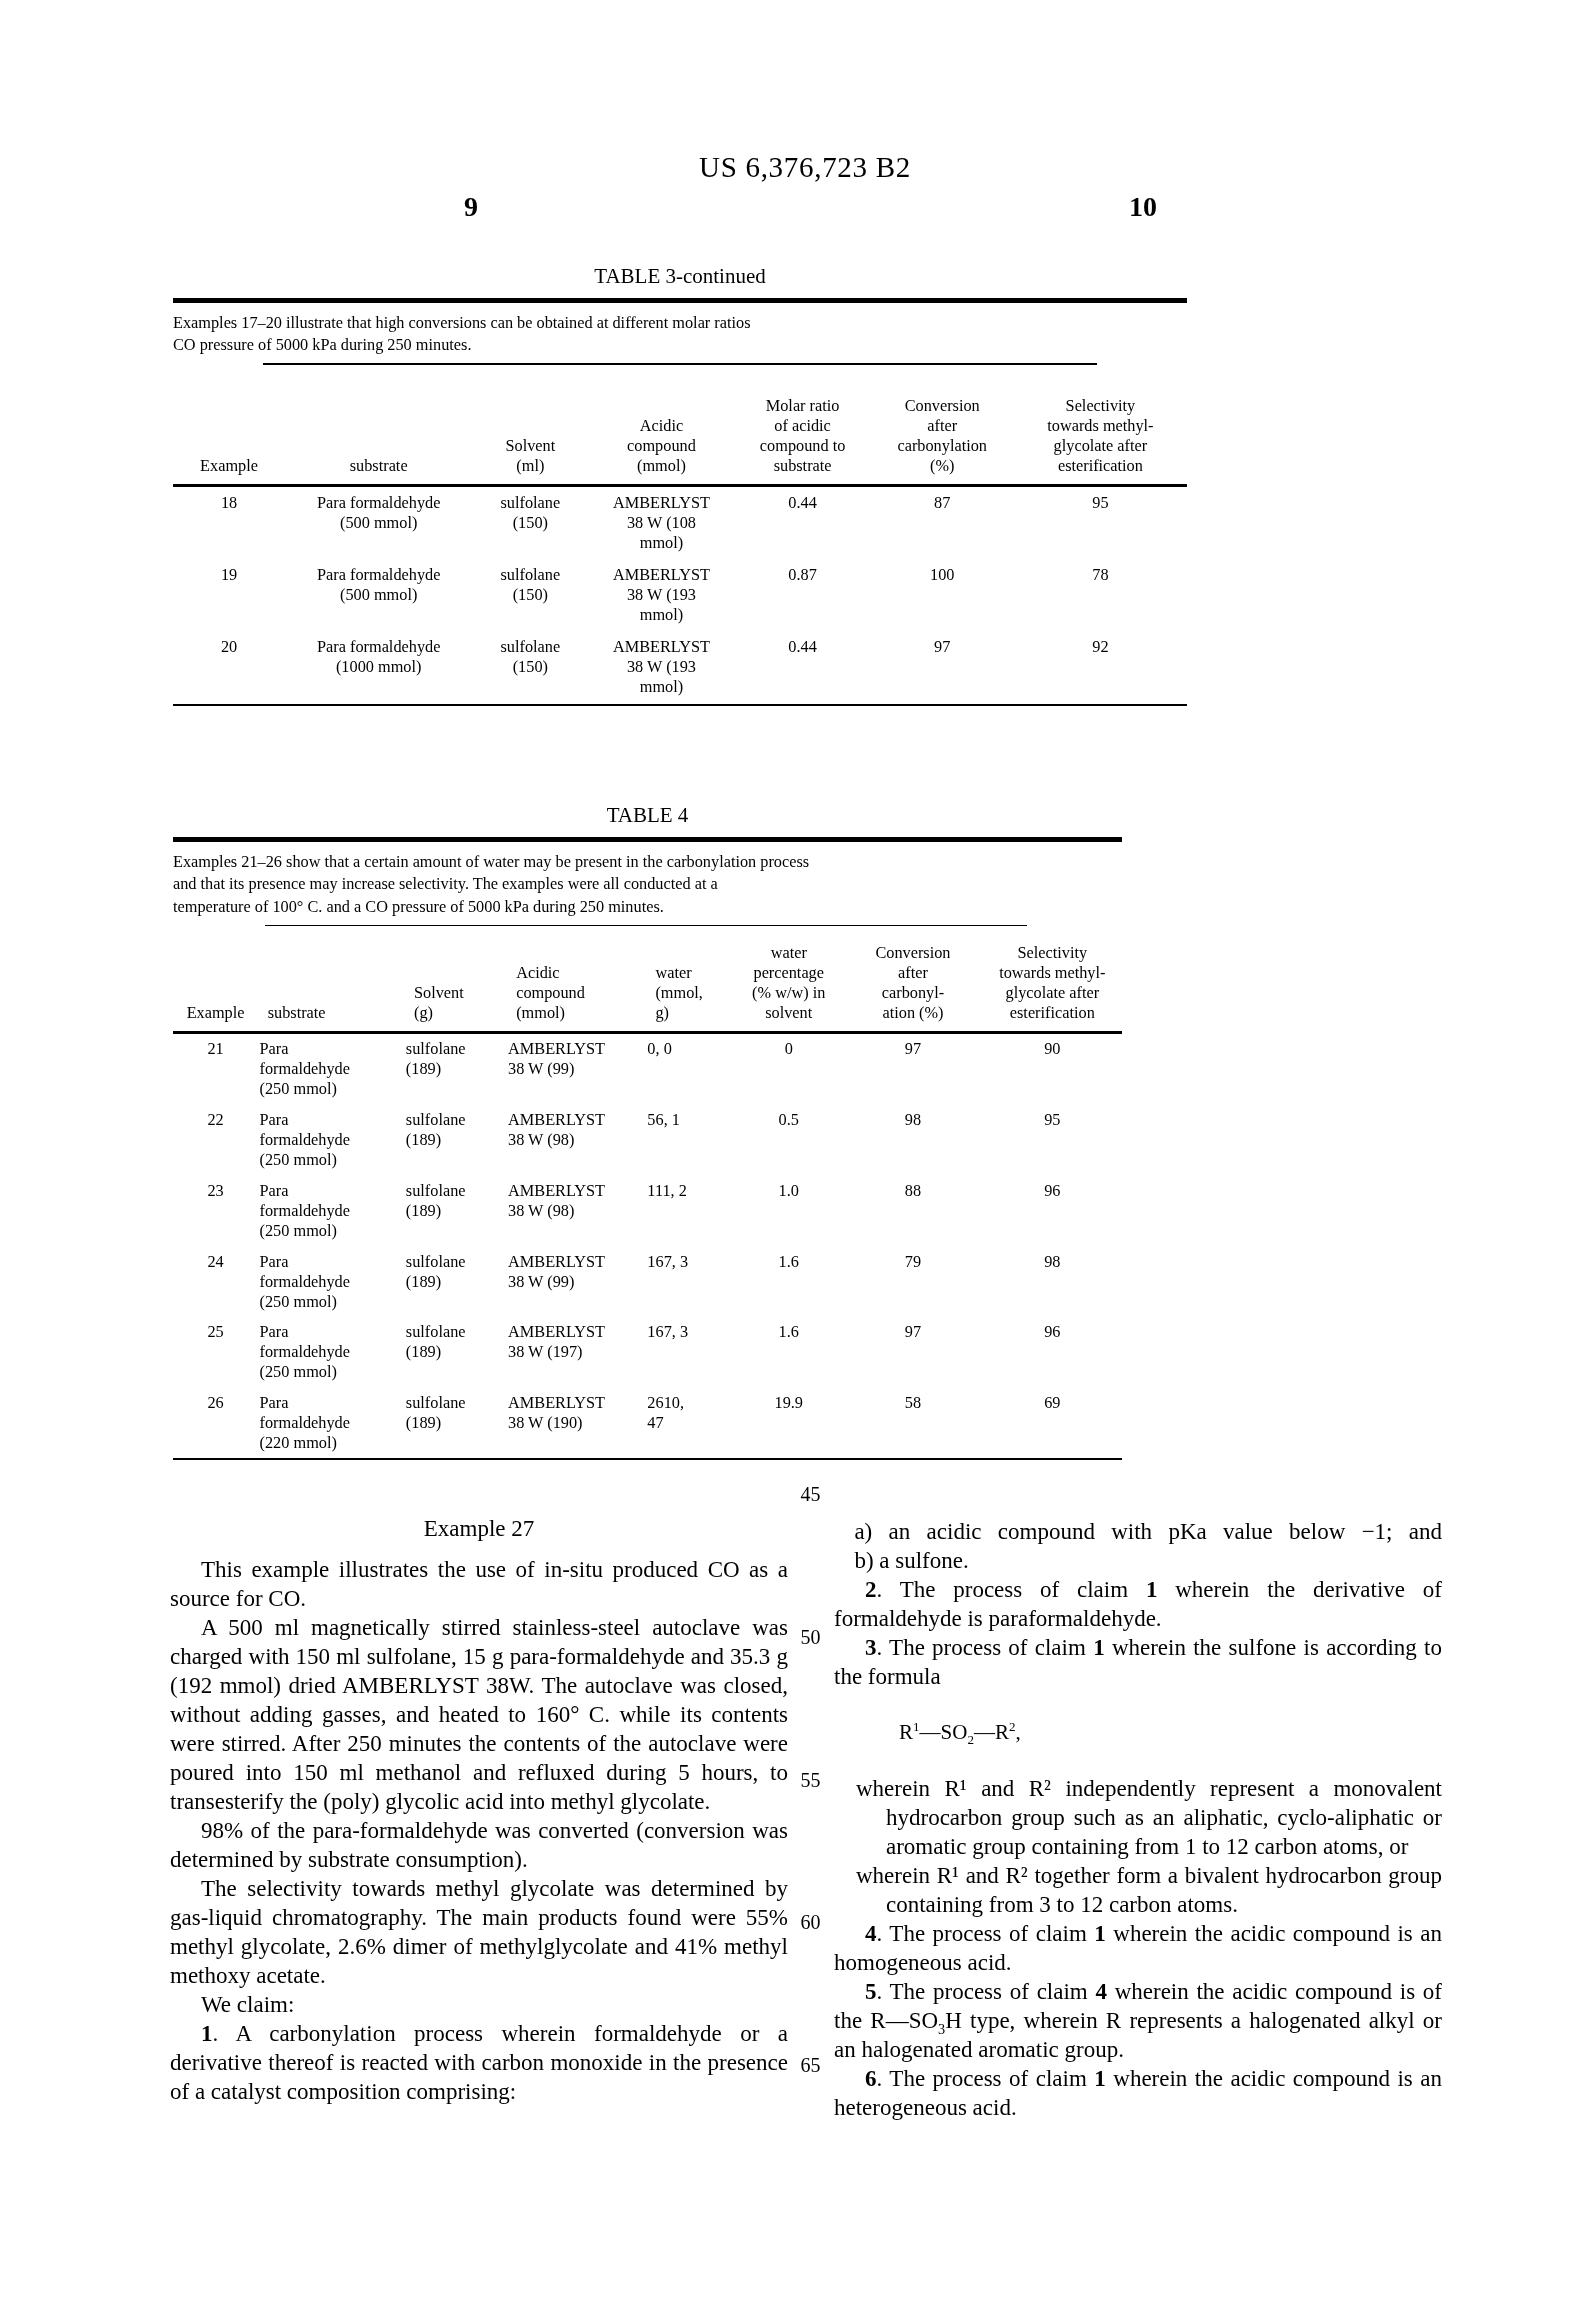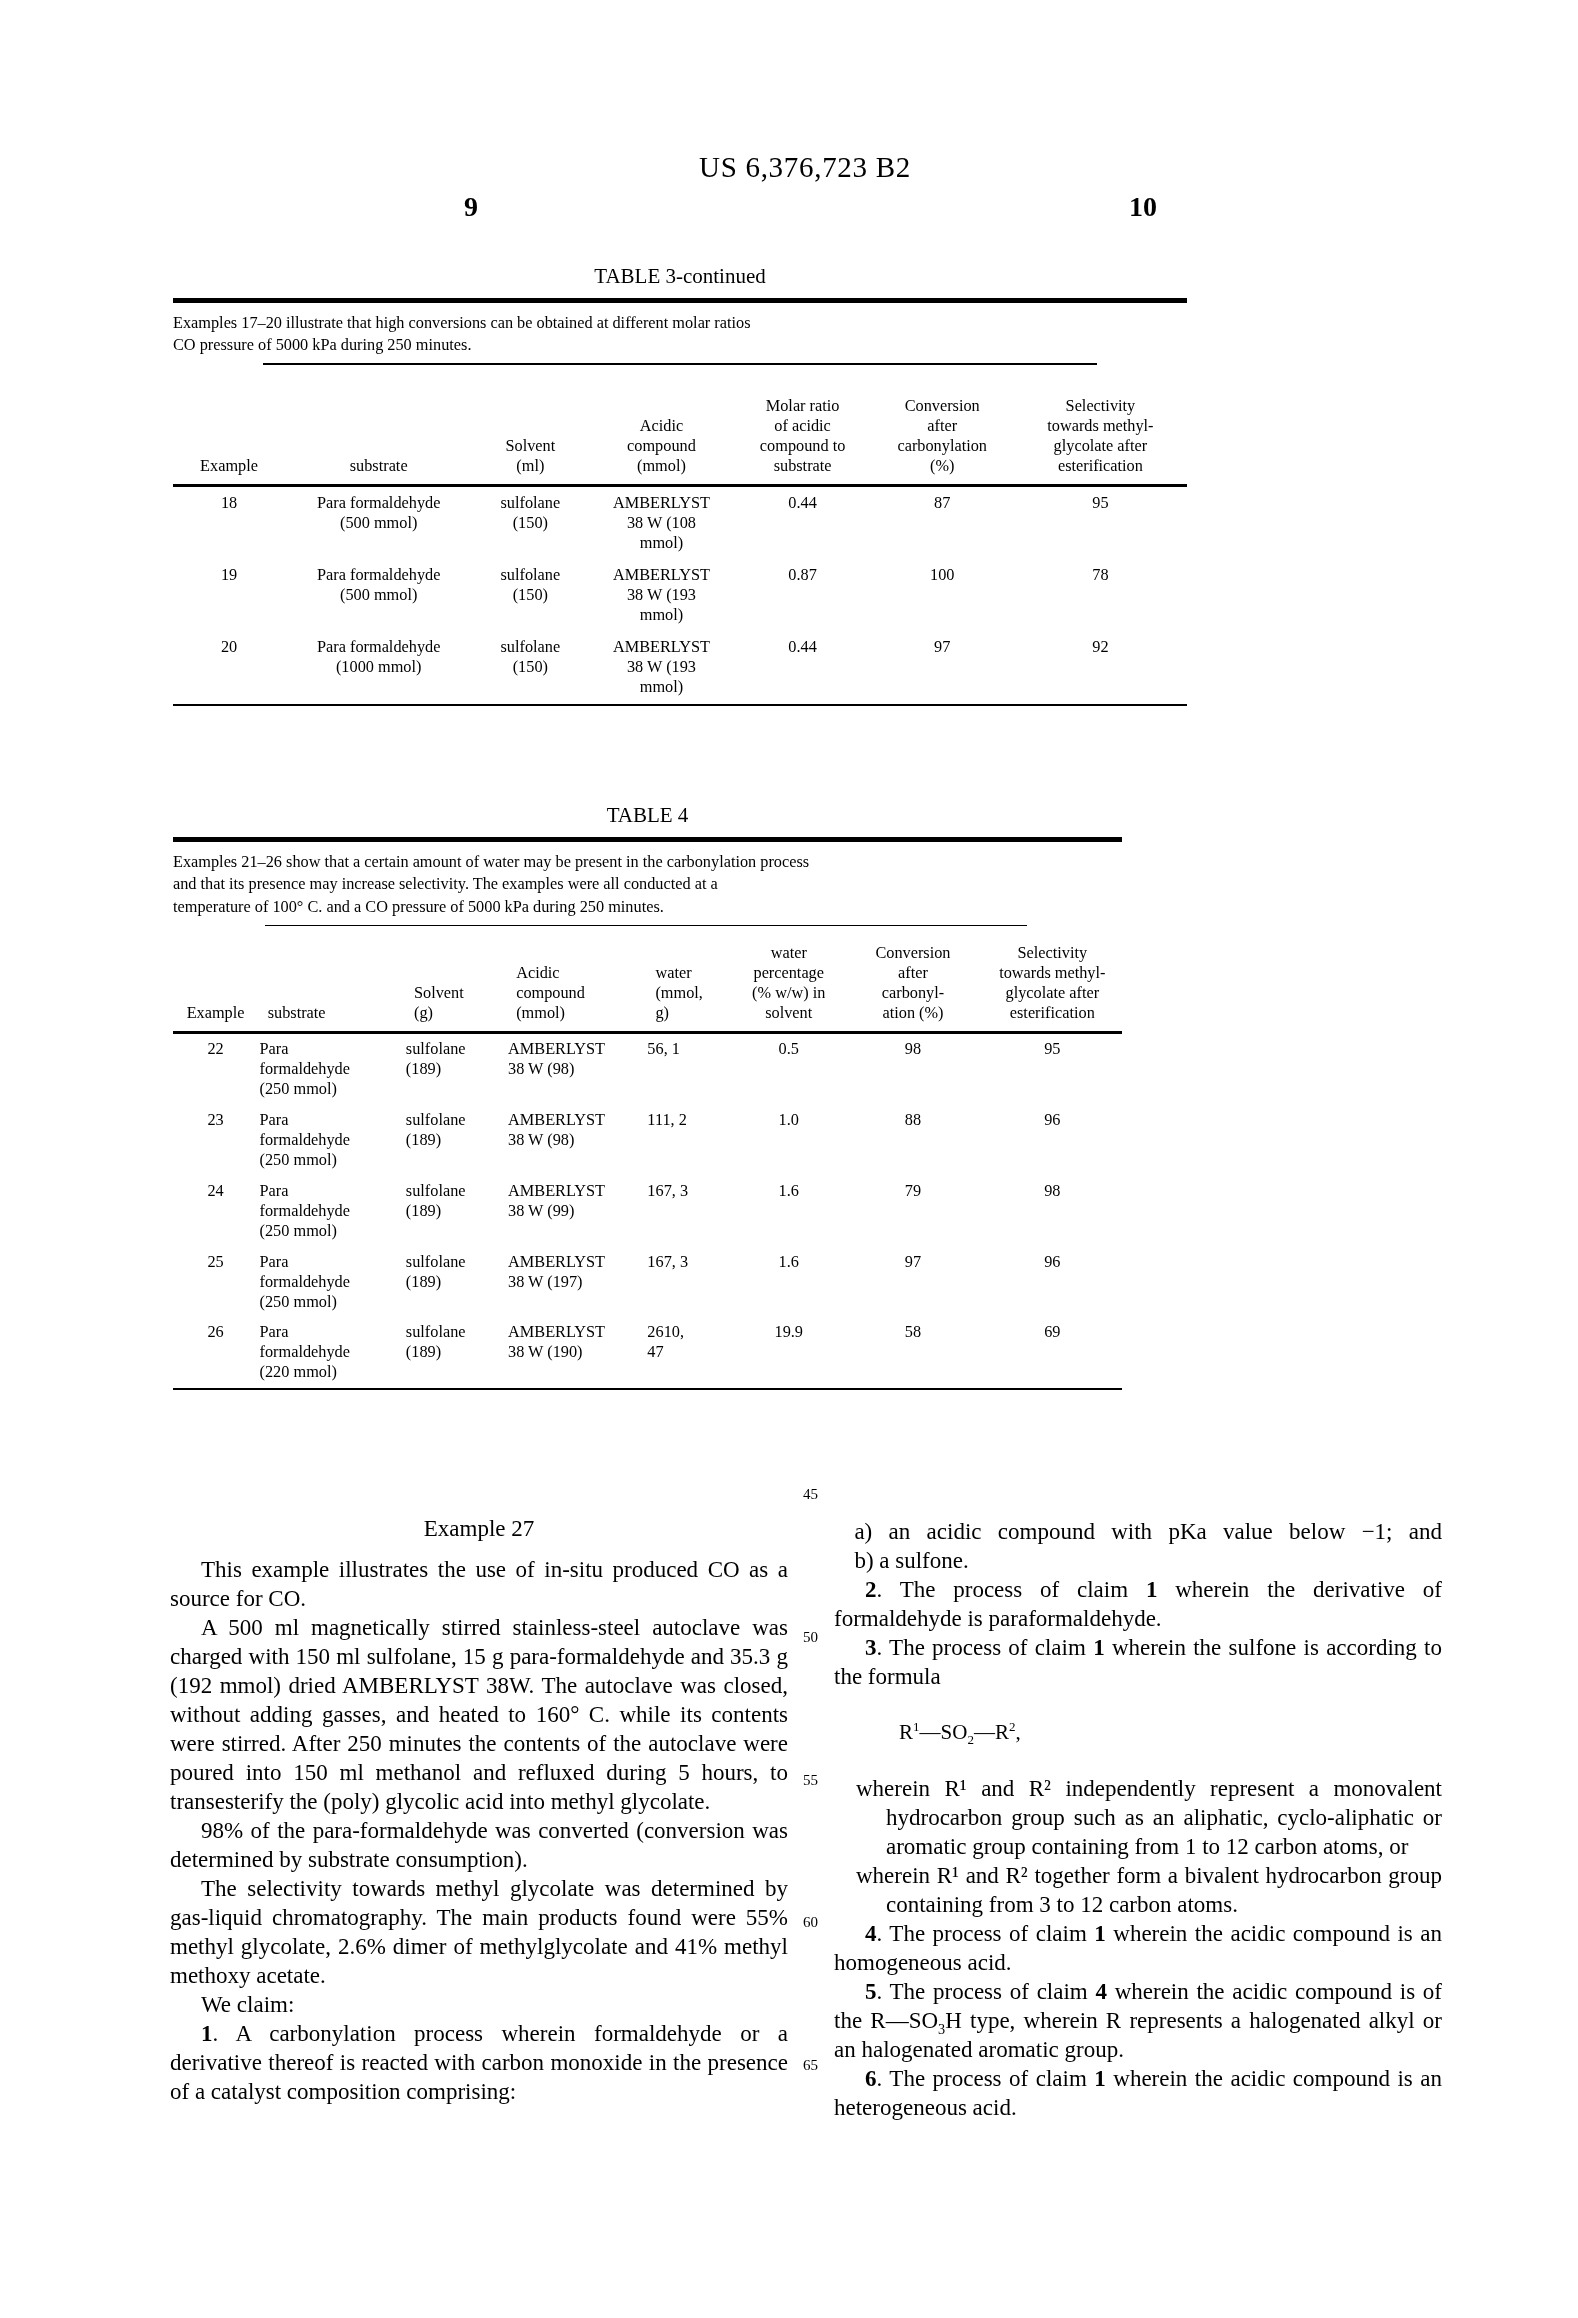--- a/index.html
+++ b/index.html
@@ -40,21 +40,21 @@
   .col-right{left:834px;top:1517px;width:608px;}
   .heading{text-align:center;margin:0 0 12.2px 0;}
   .para{margin:0;text-indent:31px;}
   .sub{margin:0;text-indent:20.4px;}
   .fill{text-align-last:justify;}
   .hang{margin:0;padding-left:52px;text-indent:-30px;}
   .formula{margin:27px 0 27px 65px;font-size:21px;text-align:left;}
   sup{font-size:62%;line-height:0;vertical-align:super;}
   sub{font-size:62%;line-height:0;vertical-align:sub;}
   b{font-weight:bold;}
-  .gutter-num{position:absolute;left:780px;width:61px;text-align:center;font-size:15px;line-height:29px;}
+  .gutter-num{position:absolute;left:780px;width:61px;text-align:center;font-size:20px;line-height:29px;}
 </style>
 </head>
 <body>
 
 <div class="page">
 
   <div class="abs patent-no">US 6,376,723 B2</div>
   <div class="abs pgnum pg-left">9</div>
   <div class="abs pgnum pg-right">10</div>
 
@@ -185,20 +185,34 @@
 carbonyl-
 ation (%)</td>
           <td class="c">Selectivity
 towards methyl-
 glycolate after
 esterification</td>
         </tr>
       </thead>
       <tbody>
         <tr>
+          <td class="c">21</td>
+          <td class="l">Para
+formaldehyde
+(250 mmol)</td>
+          <td class="l">sulfolane
+(189)</td>
+          <td class="l">AMBERLYST
+38 W (99)</td>
+          <td class="l">0, 0</td>
+          <td class="c">0</td>
+          <td class="c">97</td>
+          <td class="c">90</td>
+        </tr>
+        <tr>
           <td class="c">22</td>
           <td class="l">Para
 formaldehyde
 (250 mmol)</td>
           <td class="l">sulfolane
 (189)</td>
           <td class="l">AMBERLYST
 38 W (98)</td>
           <td class="l">56, 1</td>
           <td class="c">0.5</td>

